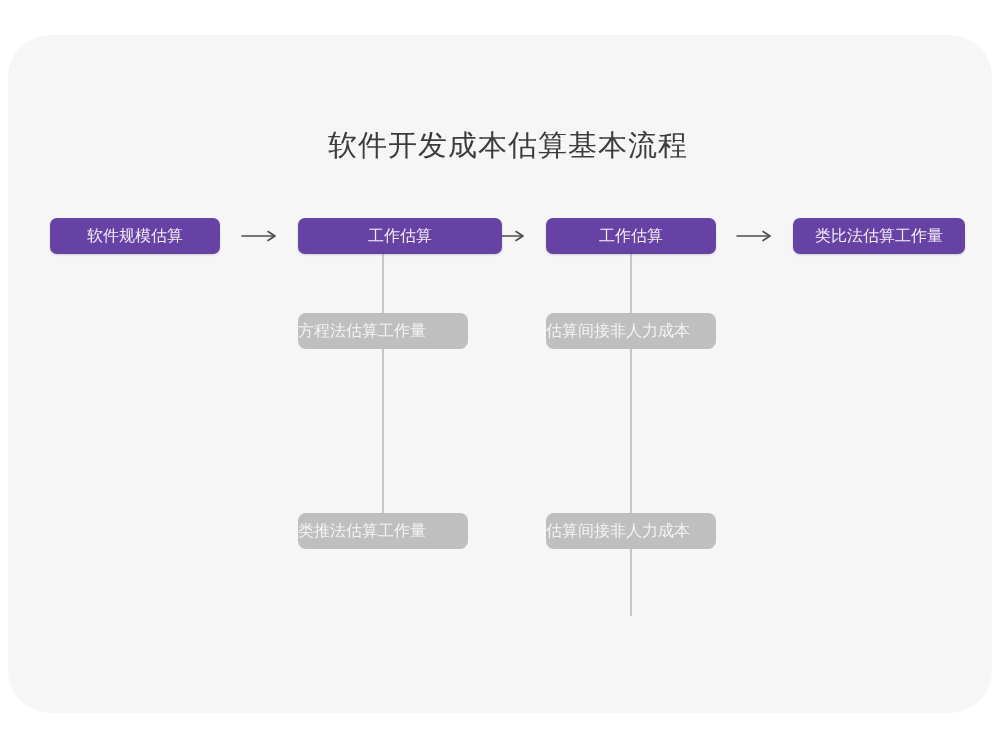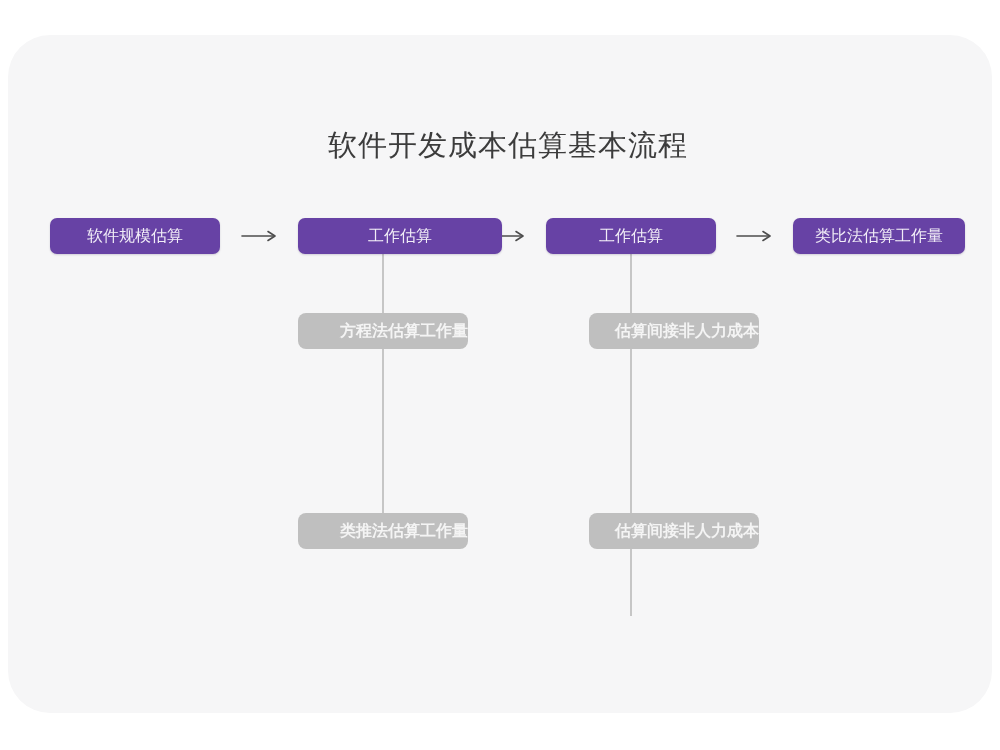--- a/index.html
+++ b/index.html
@@ -79,26 +79,25 @@
   .connector-2 { left: 374px; top: 219px; height: 262px; }
   .connector-3 { left: 622px; top: 219px; height: 362px; }
   .substep {
     position: absolute;
     width: 170px; height: 36px;
     border-radius: 8px;
     background: var(--substep-fill);
     color: var(--substep-text);
     font-size: 16px;
     line-height: 36px;
-    text-align: right;
+    text-align: left;
     z-index: 2;
-    font-weight: bold;
   }
   .col-2 { left: 290px; }
-  .col-3 { left: 538px; margin-left: 43px; }
+  .col-3 { left: 538px; }
   .row-1 { top: 278px; }
   .row-2 { top: 378px; }
   .row-3 { top: 478px; }
   .row-4 { top: 578px; }
 </style>
 </head>
 <body>
 
 <div class="page">
   <div class="card">

